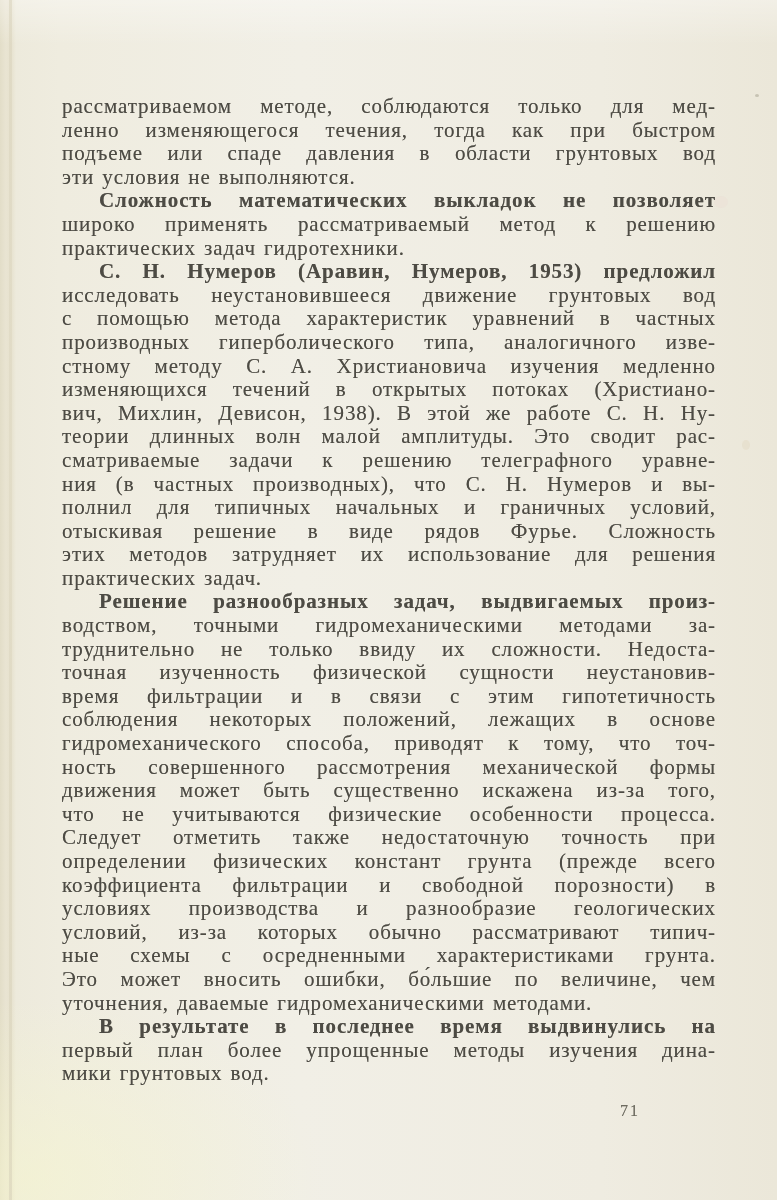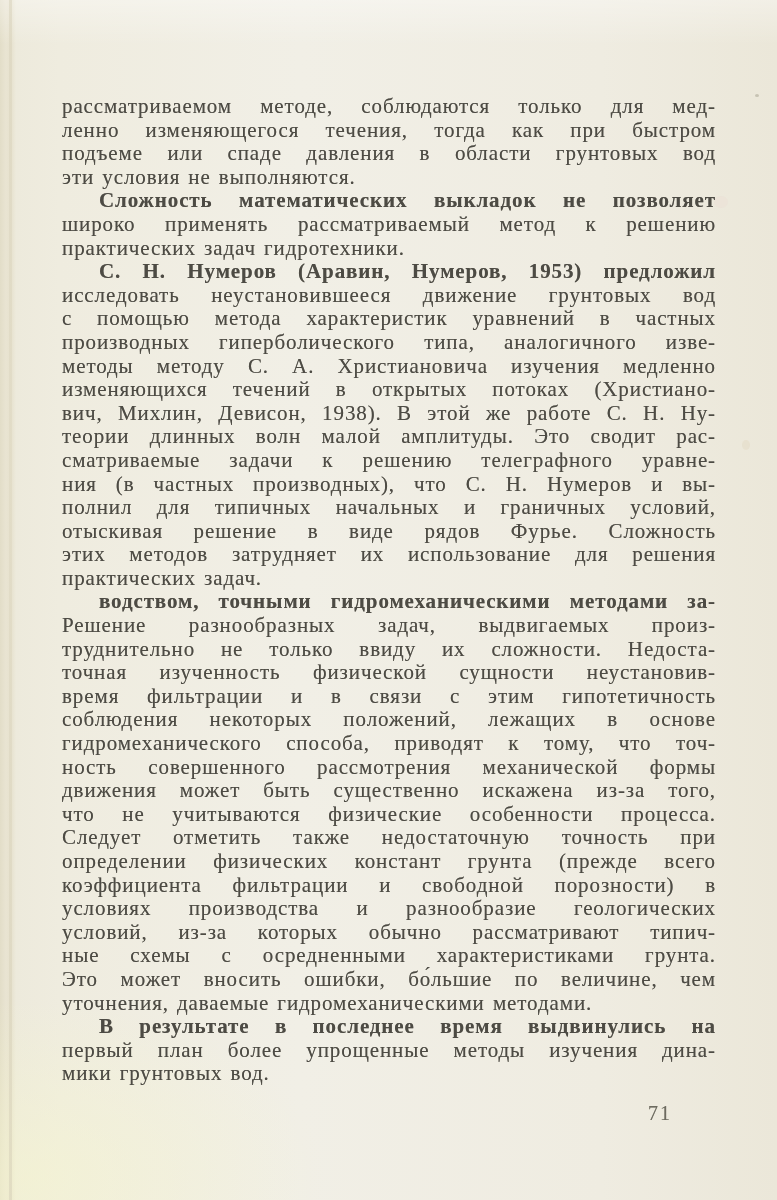--- a/index.html
+++ b/index.html
@@ -63,23 +63,23 @@
   .para .line.last {
     text-align-last: left;
     white-space: normal;
   }
   .para.indent .line:first-child {
     text-indent: 37px;
     font-weight: bold;
   }
   .page-number {
     position: absolute;
-    left: 648px;
+    left: 620px;
     top: 1102px;
-    font-size: 20px;
+    font-size: 16px;
     letter-spacing: 2px;
     color: #6d6b60;
     text-shadow: 0 0 0.6px rgba(109,107,96,0.5);
   }
   .speck {
     position: absolute;
     border-radius: 50%;
     pointer-events: none;
   }
   .speck.s1 { left: 755px; top: 94px;  width: 4px; height: 3px; background: #b8b3a2; opacity: 0.7; }
@@ -105,34 +105,34 @@
       <div class="para indent">
         <div class="line">Сложность математических выкладок не позволяет</div>
         <div class="line">широко применять рассматриваемый метод к решению</div>
         <div class="line last">практических задач гидротехники.</div>
       </div>
       <div class="para indent">
         <div class="line">С. Н. Нумеров (Аравин, Нумеров, 1953) предложил</div>
         <div class="line">исследовать неустановившееся движение грунтовых вод</div>
         <div class="line">с помощью метода характеристик уравнений в частных</div>
         <div class="line">производных гиперболического типа, аналогичного изве-</div>
-        <div class="line">методы методу С. А. Христиановича изучения медленно</div>
+        <div class="line">стному методу С. А. Христиановича изучения медленно</div>
         <div class="line">изменяющихся течений в открытых потоках (Христиано-</div>
         <div class="line">вич, Михлин, Девисон, 1938). В этой же работе С. Н. Ну-</div>
         <div class="line">теории длинных волн малой амплитуды. Это сводит рас-</div>
         <div class="line">сматриваемые задачи к решению телеграфного уравне-</div>
         <div class="line">ния (в частных производных), что С. Н. Нумеров и вы-</div>
         <div class="line">полнил для типичных начальных и граничных условий,</div>
         <div class="line">отыскивая решение в виде рядов Фурье. Сложность</div>
         <div class="line">этих методов затрудняет их использование для решения</div>
         <div class="line last">практических задач.</div>
       </div>
       <div class="para indent">
+        <div class="line">Решение разнообразных задач, выдвигаемых произ-</div>
         <div class="line">водством, точными гидромеханическими методами за-</div>
-        <div class="line">Решение разнообразных задач, выдвигаемых произ-</div>
         <div class="line">труднительно не только ввиду их сложности. Недоста-</div>
         <div class="line">точная изученность физической сущности неустановив-</div>
         <div class="line">время фильтрации и в связи с этим гипотетичность</div>
         <div class="line">соблюдения некоторых положений, лежащих в основе</div>
         <div class="line">гидромеханического способа, приводят к тому, что точ-</div>
         <div class="line">ность совершенного рассмотрения механической формы</div>
         <div class="line">движения может быть существенно искажена из-за того,</div>
         <div class="line">что не учитываются физические особенности процесса.</div>
         <div class="line">Следует отметить также недостаточную точность при</div>
         <div class="line">определении физических констант грунта (прежде всего</div>

